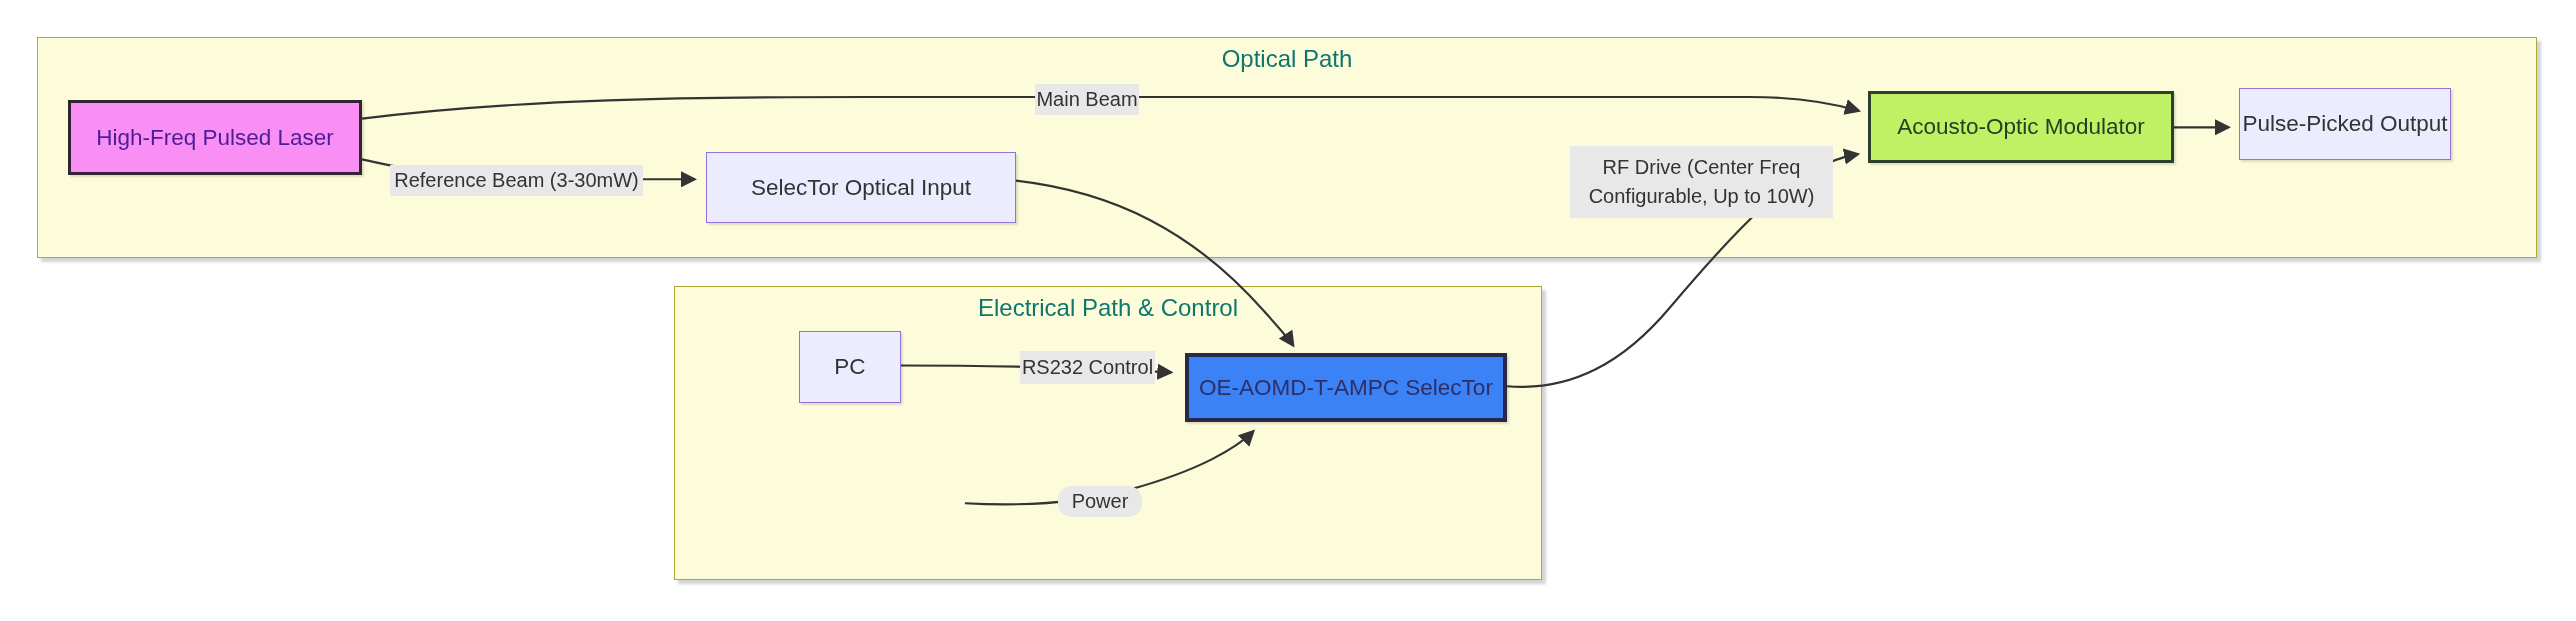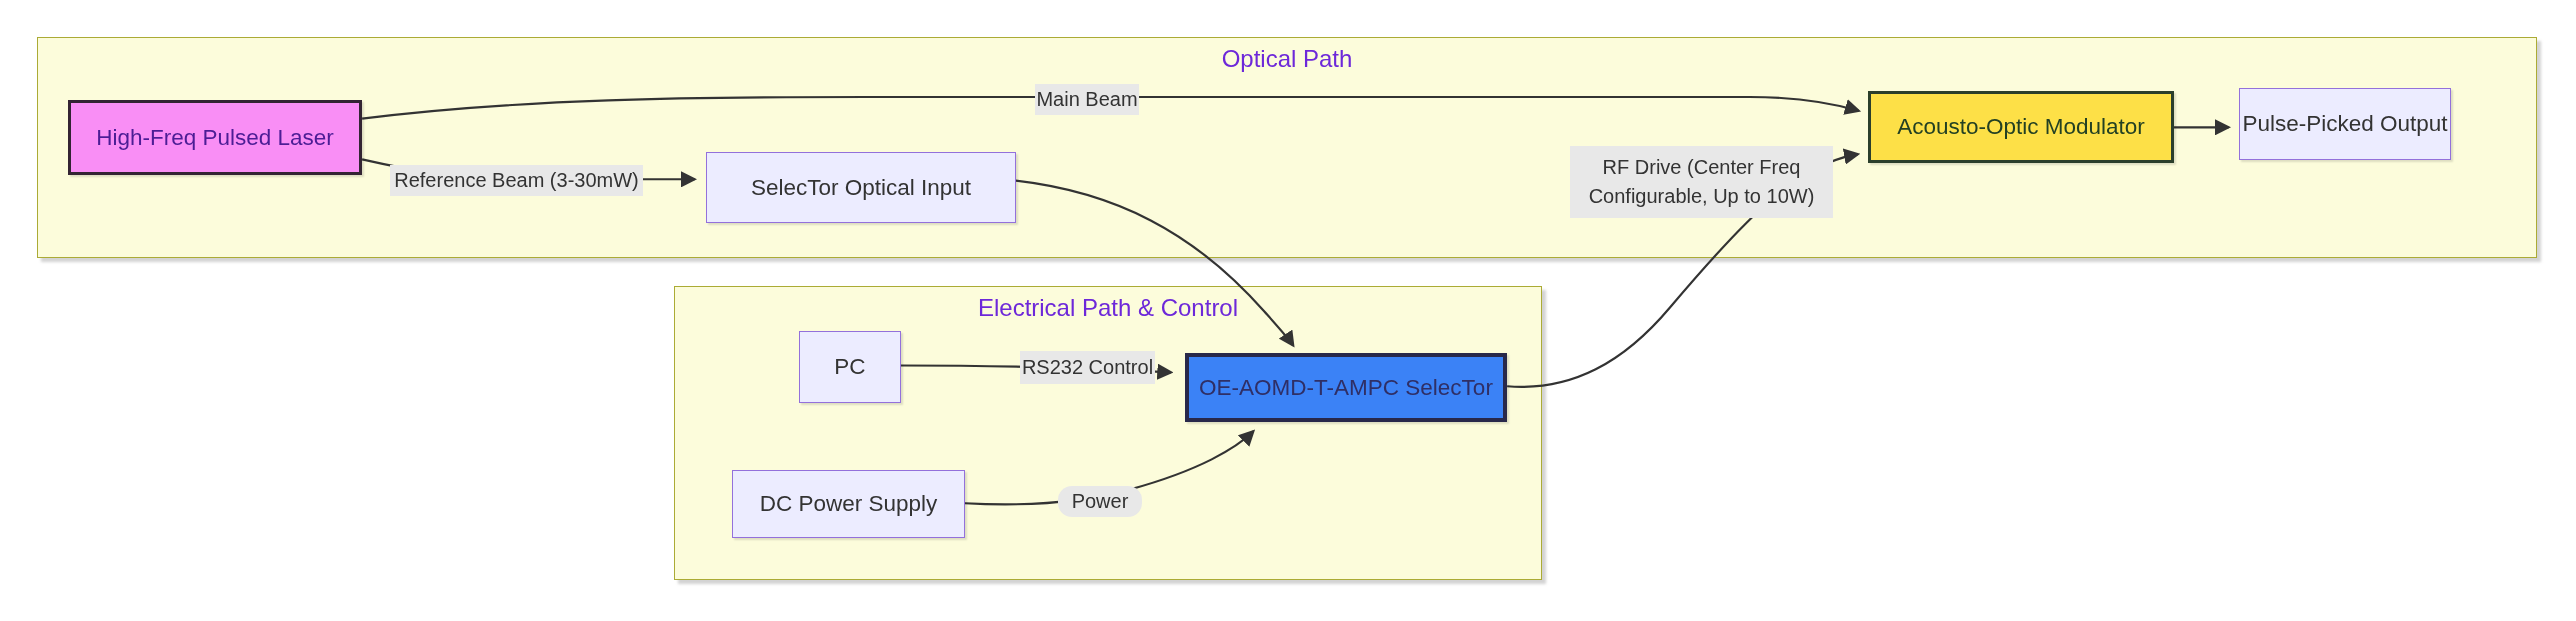--- a/index.html
+++ b/index.html
@@ -15,37 +15,37 @@
     background:#fcfcdb;
     border:1.7px solid #abab35;
     box-shadow:3.5px 3.5px 2.6px rgba(130,130,130,0.35);
     box-sizing:border-box;
   }
   #group-optical{left:37px;top:37px;width:2500px;height:221px;}
   #group-electrical{left:674px;top:286px;width:868px;height:294px;}
   .group-title{
     position:absolute;left:0;right:0;top:7px;
     text-align:center;
-    font-size:24px;color:#6d28d9;
+    font-size:24px;color:#0f766e;
   }
   svg.edges{position:absolute;left:0;top:0;pointer-events:none;}
   .node{
     position:absolute;
     display:flex;align-items:center;justify-content:center;
     box-sizing:border-box;
     background:#ECECFF;
     border:1.7px solid #9370DB;
     color:#333333;
     font-size:22.5px;
     text-align:center;
     box-shadow:1.7px 1.7px 1.7px rgba(0,0,0,0.12);
   }
   #node-laser{left:68px;top:100px;width:294px;height:75px;background:#f98ef5;border:3.5px solid #332433;color:#4c1d95;}
   #node-selector-input{left:706px;top:152px;width:310px;height:71px;}
-  #node-aom{left:1868px;top:91px;width:306px;height:72px;background:#fde047;border:3.5px solid #2b3f2b;color:#234023;}
+  #node-aom{left:1868px;top:91px;width:306px;height:72px;background:#bef264;border:3.5px solid #2b3f2b;color:#234023;}
   #node-output{left:2239px;top:88px;width:212px;height:72px;}
   #node-pc{left:799px;top:331px;width:102px;height:72px;}
   #node-selector-main{left:1185px;top:353px;width:322px;height:69px;background:#3b82f6;border:4.3px solid #28284a;color:#2f2f66;}
   #node-dc{left:732px;top:470px;width:233px;height:68px;}
   .edge-label{
     position:absolute;
     display:flex;flex-direction:column;align-items:center;justify-content:center;
     background:#e8e8e8;
     color:#333333;
     font-size:20px;
@@ -94,21 +94,20 @@
   <div class="node" id="node-selector-input">SelecTor Optical Input</div>
 
   <div class="node" id="node-aom">Acousto-Optic Modulator</div>
 
   <div class="node" id="node-output">Pulse-Picked Output</div>
 
   <div class="node" id="node-pc">PC</div>
 
   <div class="node" id="node-selector-main">OE-AOMD-T-AMPC SelecTor</div>
 
-  <div class="node" id="node-dc">DC Power Supply</div>
 
   <div class="edge-label" id="label-main-beam">
     <span>Main Beam</span>
   </div>
 
   <div class="edge-label" id="label-ref-beam">
     <span>Reference Beam (3-30mW)</span>
   </div>
 
   <div class="edge-label" id="label-rf-drive">

